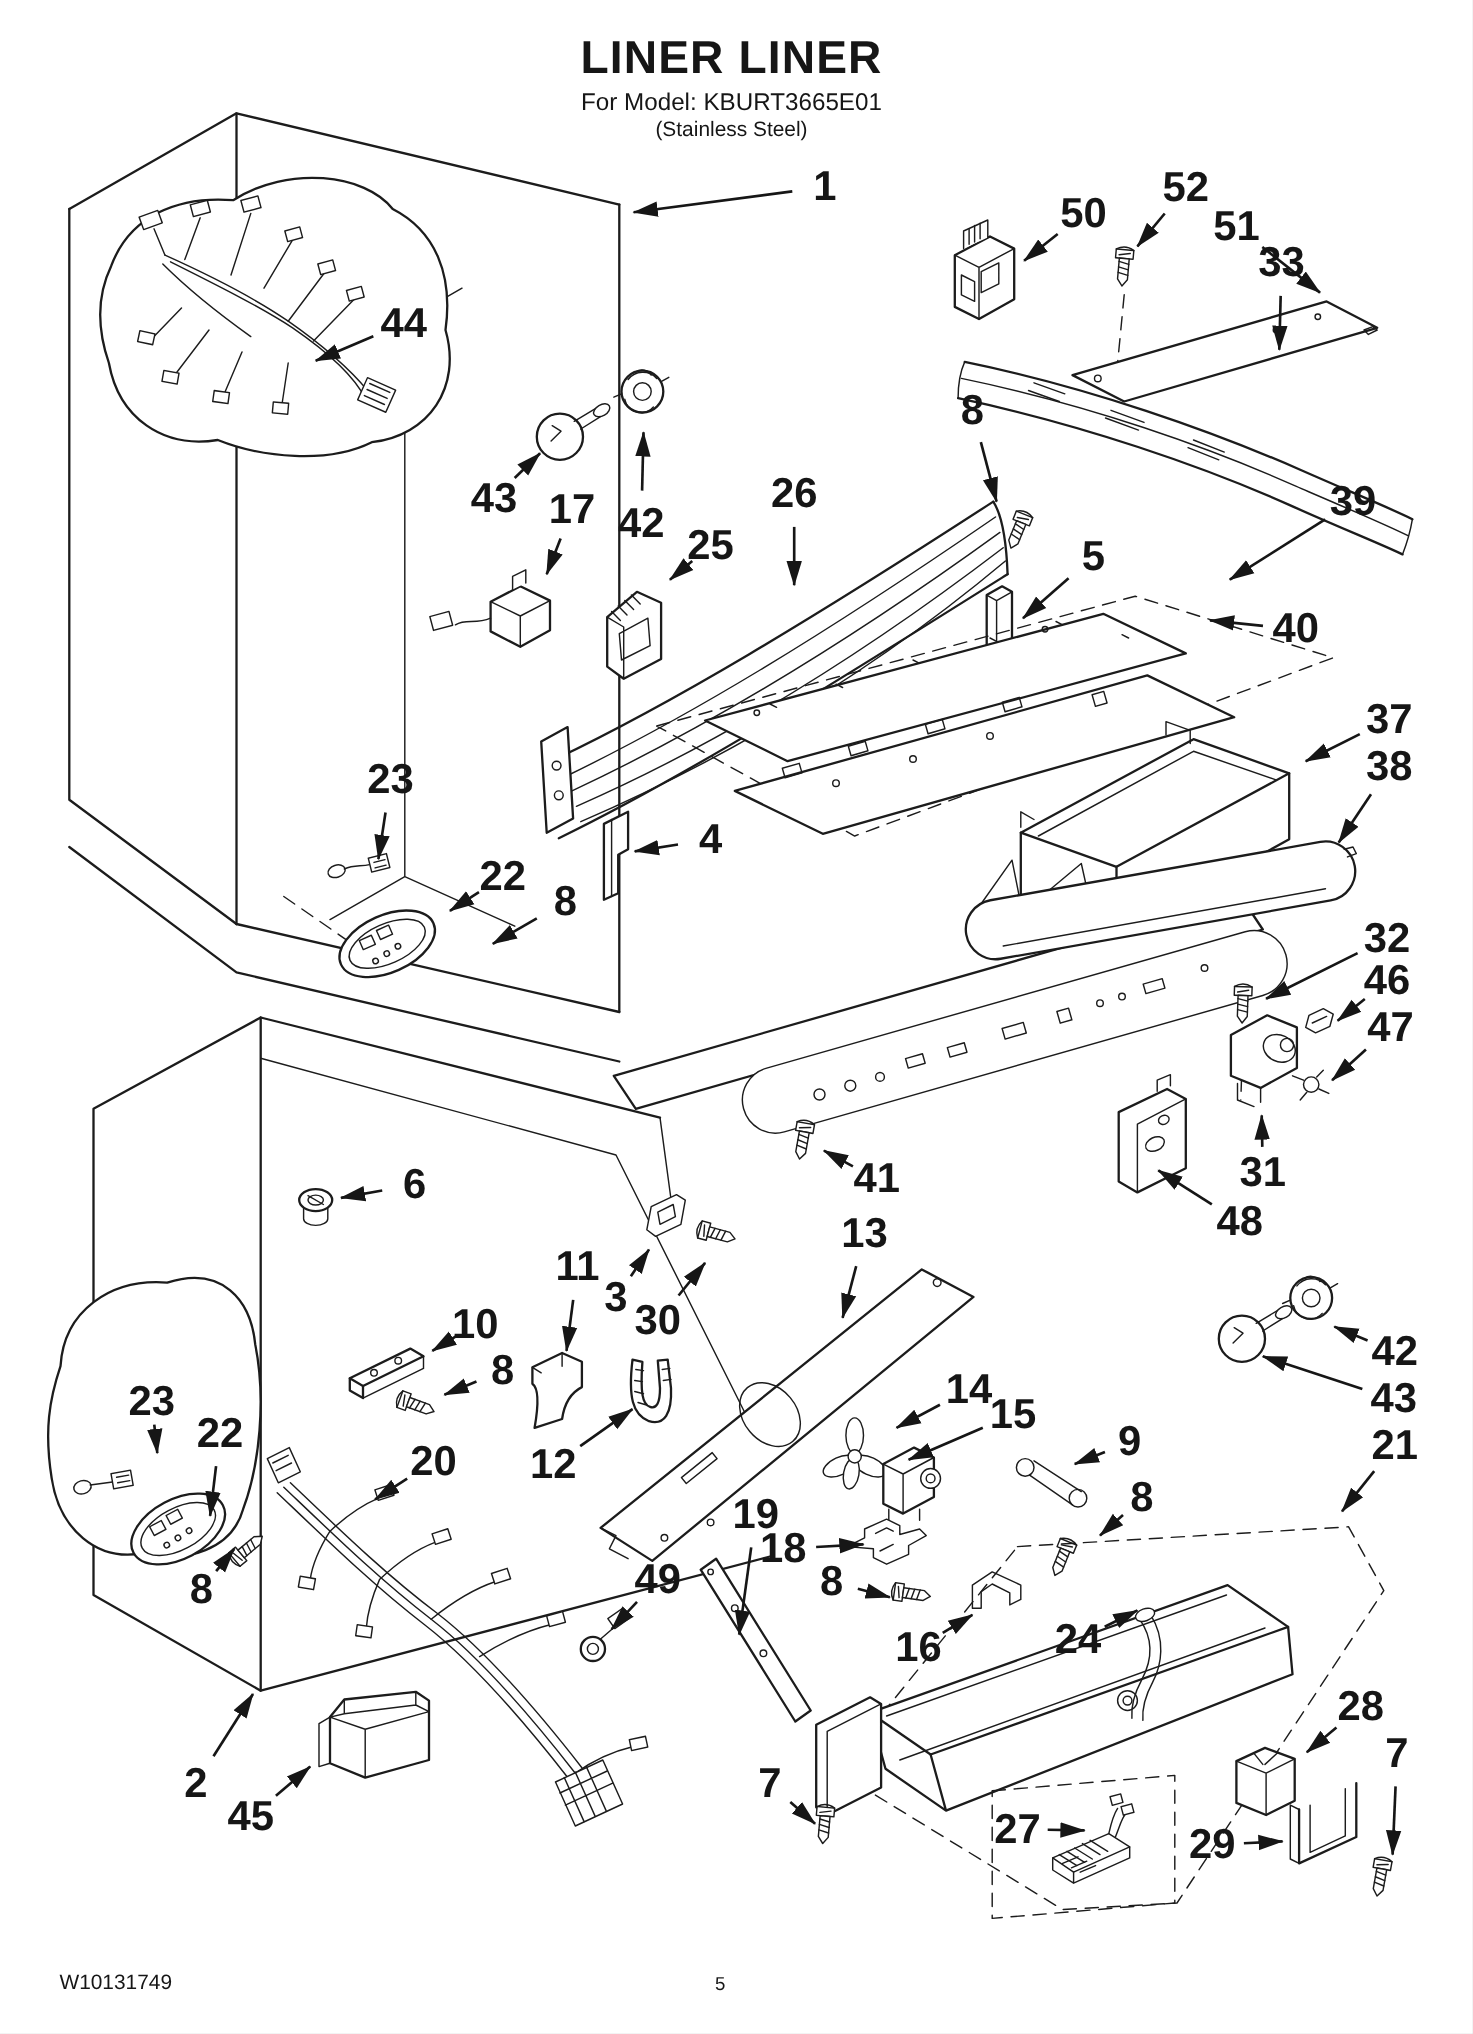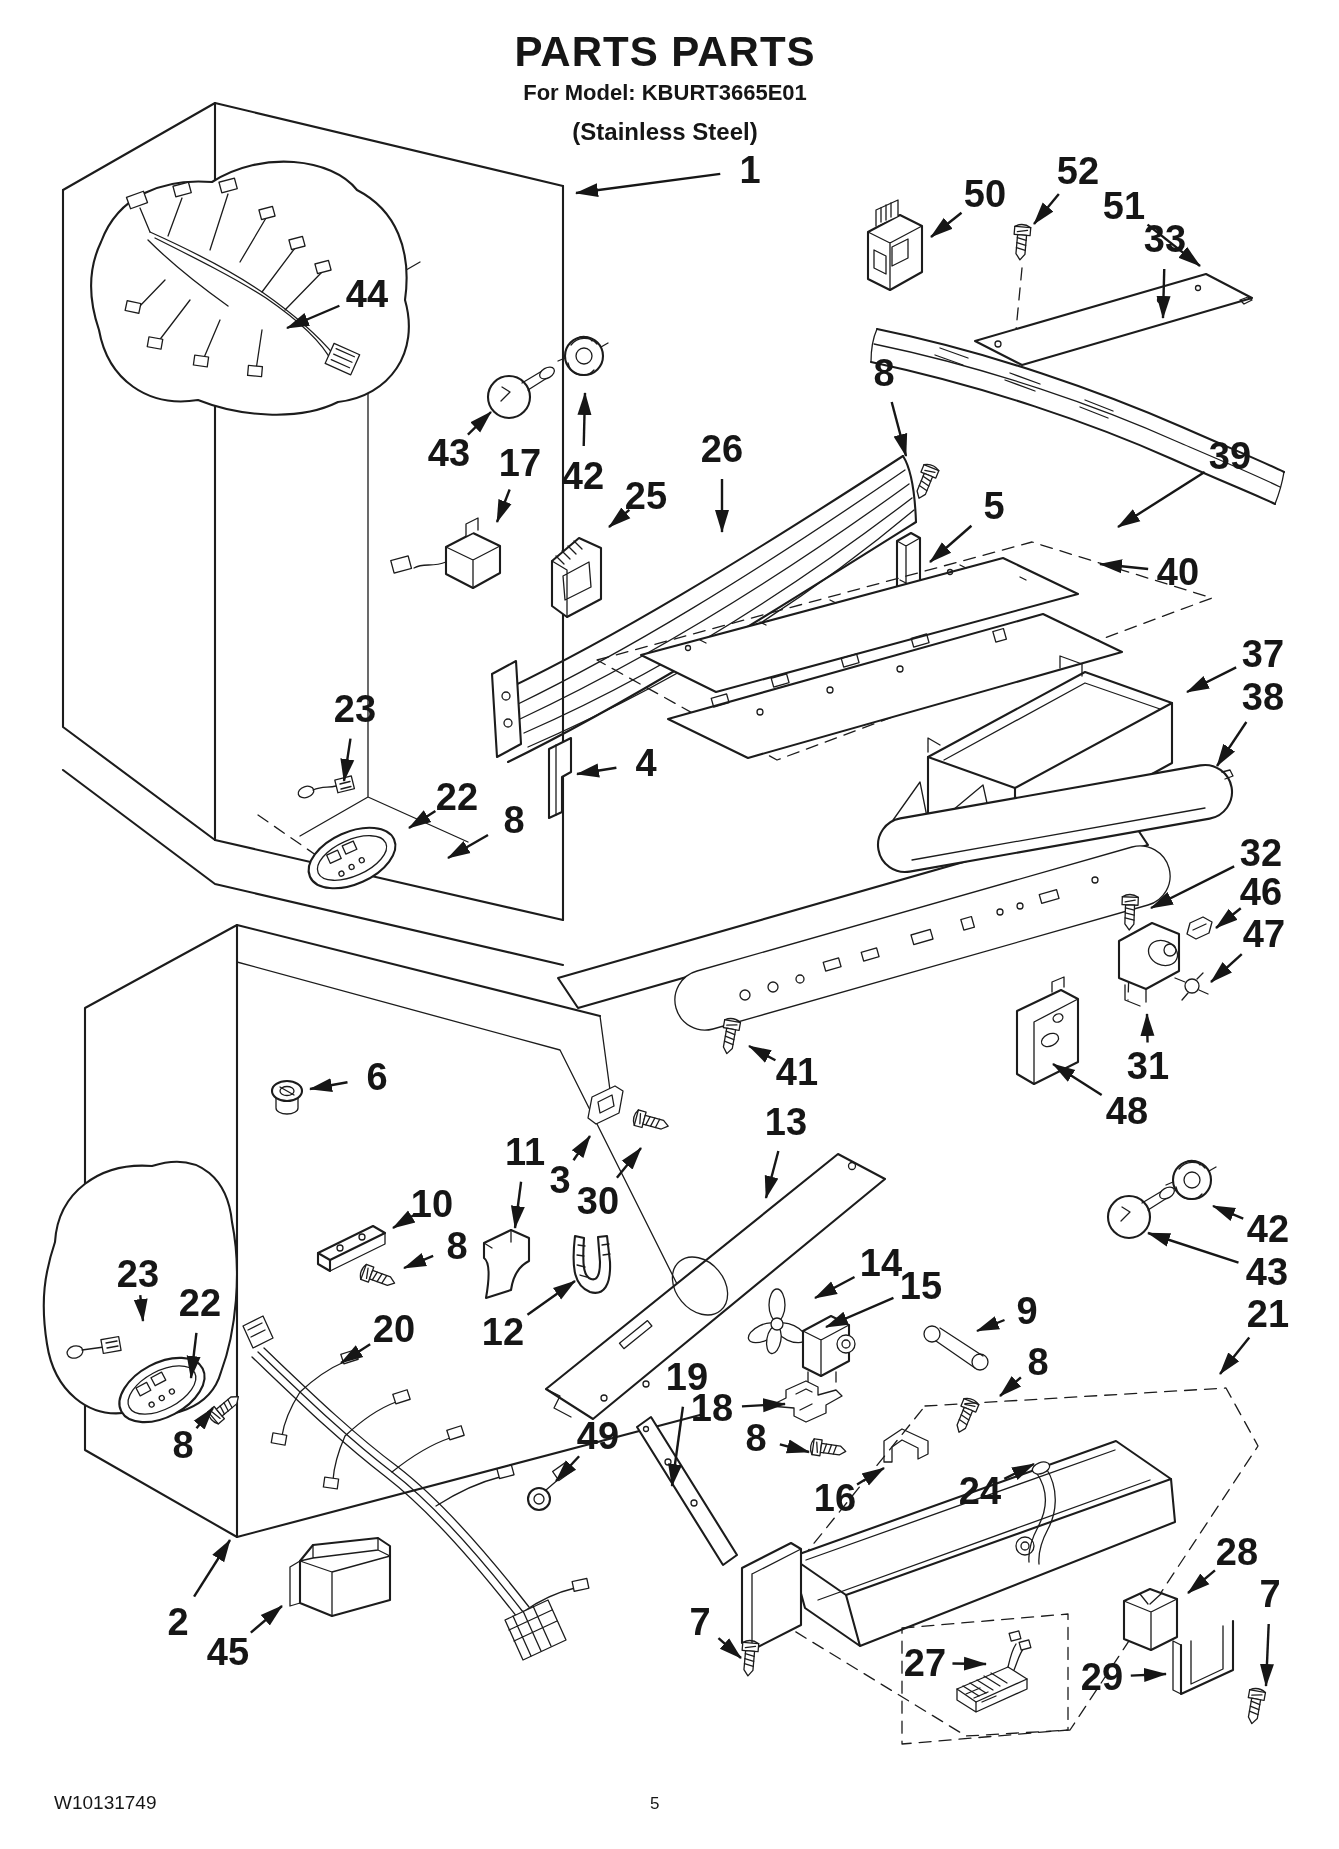--- a/index.html
+++ b/index.html
@@ -1,21 +1,21 @@
 <!DOCTYPE html>
 <html><head>
 <meta charset="utf-8">
 <style>
   html,body{margin:0;padding:0;background:#888;}
   .page{position:relative;width:1339px;height:1849px;background:#fff;margin:0 auto;
         font-family:"Liberation Sans",sans-serif;color:#161616;overflow:hidden;}
   .titleblock{position:absolute;left:340px;top:28px;width:650px;text-align:center;line-height:1.12;}
   .titleblock .t1{font-size:42px;font-weight:700;letter-spacing:1px;}
-  .titleblock .t2{font-size:22px;font-weight:700;margin-top:6px;}
-  .titleblock .t3{font-size:24px;font-weight:700;margin-top:13px;}
+  .titleblock .t2{font-size:22px;font-weight:400;margin-top:6px;}
+  .titleblock .t3{font-size:19px;font-weight:400;margin-top:2px;}
   .docnum{position:absolute;left:54px;top:1792px;font-size:19px;}
   .pagenum{position:absolute;left:650px;top:1794px;font-size:17px;}
   svg{position:absolute;left:0;top:0;}
   svg *{vector-effect:none;}
   .ln  {fill:none;stroke:#1c1c1c;stroke-width:2.1;stroke-linecap:round;stroke-linejoin:round;}
   .thin{fill:none;stroke:#1c1c1c;stroke-width:1.3;stroke-linecap:round;stroke-linejoin:round;}
   .wht {fill:#ffffff;}
   .dash{stroke-dasharray:12 8;}
   .leader{stroke:#161616;stroke-width:2.4;fill:none;}
   .callout{font-family:"Liberation Sans",sans-serif;font-weight:700;font-size:38px;fill:#161616;}
@@ -537,20 +537,20 @@
         <line x1="961.53159566356" y1="212.6878034530911" x2="931" y2="237" class="leader" marker-end="url(#ah)"></line>
         <text x="985" y="194" text-anchor="middle" dominant-baseline="central" class="callout">50</text>
         <line x1="1147.5464829660027" y1="224.58932865737063" x2="1200" y2="266" class="leader" marker-end="url(#ah)"></line>
         <text x="1124" y="206" text-anchor="middle" dominant-baseline="central" class="callout">51</text>
         <line x1="1058.8373387303952" y1="194.08229652929677" x2="1034" y2="224" class="leader" marker-end="url(#ah)"></line>
         <text x="1078" y="171" text-anchor="middle" dominant-baseline="central" class="callout">52</text>
       </g>
   </svg>
 
   <div class="titleblock">
-    <div class="t1">PARTS PARTS</div>
+    <div class="t1">LINER LINER</div>
     <div class="t2">For Model: KBURT3665E01</div>
     <div class="t3">(Stainless Steel)</div>
   </div>
 
   <div class="docnum">W10131749</div>
   <div class="pagenum">5</div>
 </div>
 
 </body></html>

